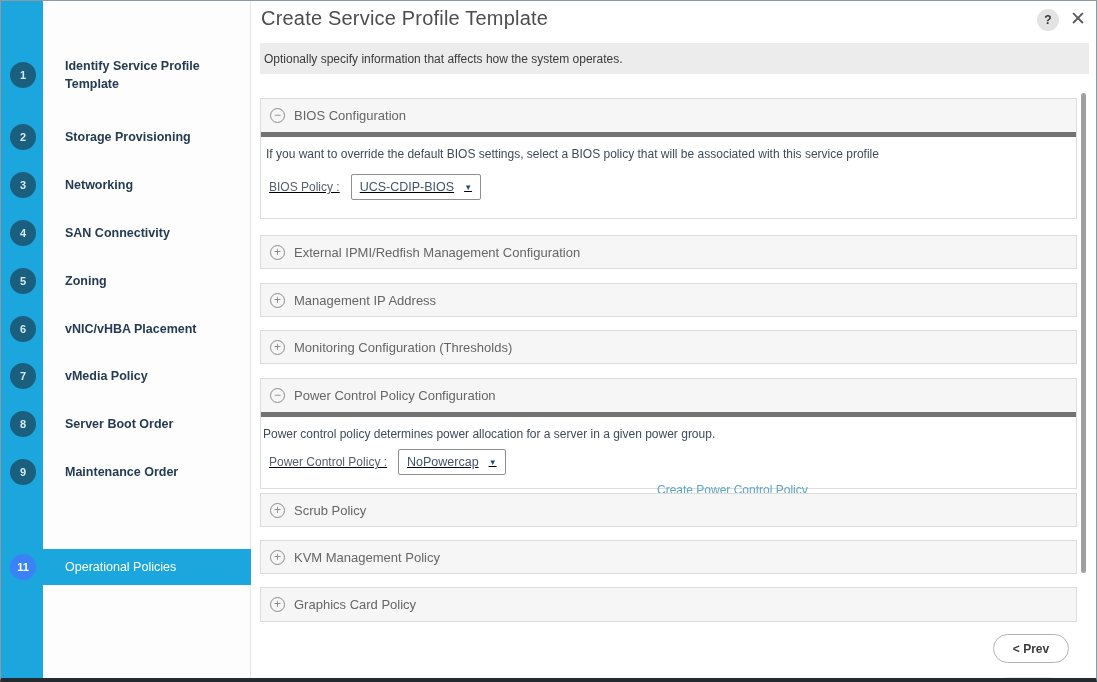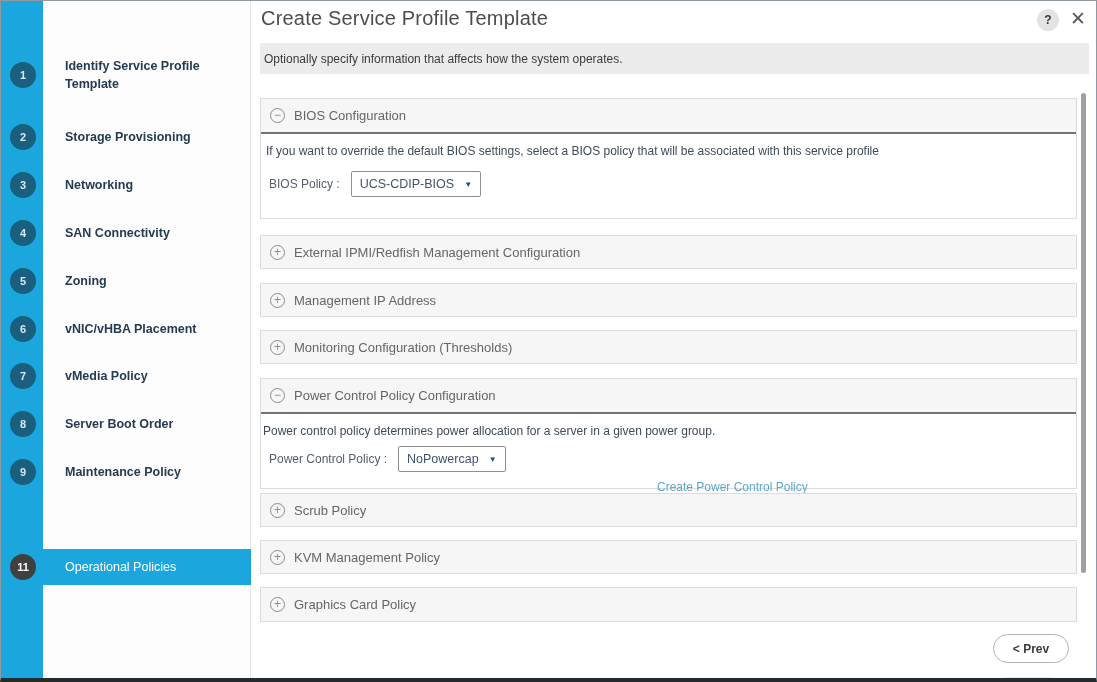--- a/index.html
+++ b/index.html
@@ -20,21 +20,21 @@
   .step .circle{
     position:absolute; left:9px; top:5px; width:26px; height:26px; border-radius:50%;
     background:#1B5F7E; color:#d4e9f3; font-size:11px; font-weight:bold;
     display:flex; align-items:center; justify-content:center;
   }
   .step .lbl{
     position:absolute; left:64px; width:172px; font-size:12.5px; font-weight:bold;
     color:#243b52; line-height:1.45;
   }
   .step.active{ background:#1BA7DD; }
-  .step.active .circle{ background:#404040; color:#fff; }
+  .step.active .circle{ background:#3b82f6; color:#fff; }
   .step.active .lbl{ color:#fff; font-weight:500; }
 
   
   .main{ position:absolute; left:250px; top:0; width:847px; height:100%; background:#fff; }
   .title{ position:absolute; left:10px; top:6px; font-size:20px; color:#4d4d4d; letter-spacing:.2px; }
   .help-btn{
     position:absolute; left:786px; top:8px; width:22px; height:22px; border-radius:50%;
     background:#e3e3e3; color:#343434; font-size:12px; font-weight:bold;
     display:flex; align-items:center; justify-content:center; cursor:pointer;
   }
@@ -51,23 +51,23 @@
   .section{ position:absolute; left:9px; width:817px; border:1px solid #dcdcdc; background:#fff; }
   .sec-header{
     height:33px; background:#f6f6f6; display:flex; align-items:center; padding-left:9px; gap:9px; cursor:pointer;
   }
   .sec-header.only{ height:100%; }
   .toggle{
     width:15px; height:15px; border:1px solid #8c8c8c; border-radius:50%;
     color:#8c8c8c; font-size:12px; line-height:13px; text-align:center; flex:0 0 15px;
   }
   .sec-title{ font-size:13px; color:#666; }
-  .sec-body{ border-top:2px solid #737373; position:relative; }
+  .sec-body{ border-top:5px solid #737373; position:relative; }
   .desc{ font-size:12px; color:#3e4b59; padding:10px 0 0 5px; }
-  .field-row{ display:flex; align-items:center; margin:13px 0 0 8px; }
+  .field-row{ display:flex; align-items:center; margin:13px 0 0 8px;text-decoration:underline; }
   .field-label{ font-size:12px; color:#56606b; margin-right:11px; }
   .dropdown{
     display:inline-flex; align-items:center; justify-content:space-between; gap:10px;
     border:1px solid #8f8f8f; border-radius:2px; background:#fff; height:26px;
     padding:0 8px; font-size:12.5px; color:#41546b; cursor:pointer;
   }
   .dropdown .arrow{ font-size:8px; color:#1f4e79; }
   .hbar{ position:absolute; left:3px; top:109px; width:513px; height:6px; border-radius:3px; background:#989898; }
   .link{ position:absolute; left:396px; top:66px; font-size:12px; color:#5EA7C7; cursor:pointer; }
 
@@ -122,21 +122,21 @@
   <div class="step" style="top:357px;">
     <span class="circle">7</span>
     <span class="lbl">vMedia Policy</span>
   </div>
   <div class="step" style="top:405px;">
     <span class="circle">8</span>
     <span class="lbl">Server Boot Order</span>
   </div>
   <div class="step" style="top:453px;">
     <span class="circle">9</span>
-    <span class="lbl">Maintenance Policy</span>
+    <span class="lbl">Maintenance Order</span>
   </div>
   <div class="step active" style="top:548px;">
     <span class="circle">11</span>
     <span class="lbl">Operational Policies</span>
   </div>
 
   <div class="main">
 
     <div class="title">Create Service Profile Template</div>
     <div class="help-btn">?</div>

